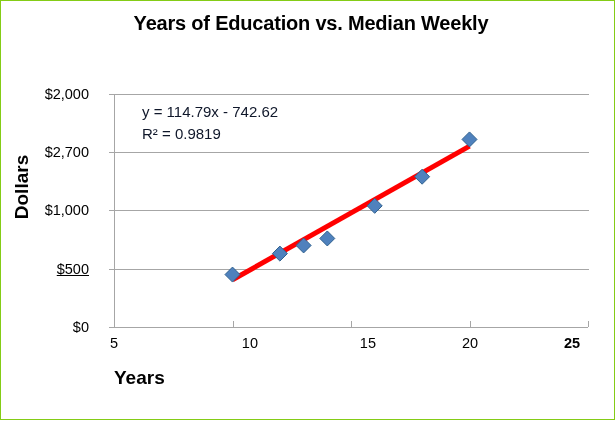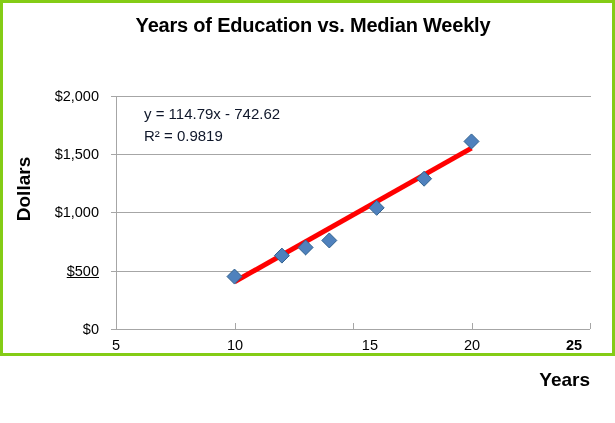--- a/index.html
+++ b/index.html
@@ -4,23 +4,23 @@
 <style>
   html, body { margin:0; padding:0; }
   body {
     width:615px; height:423px;
     background:#ffffff;
     font-family:"Liberation Sans", sans-serif;
     overflow:hidden;
   }
   #chart-root {
     position:relative;
-    width:615px; height:356px;
+    width:615px; height:420px;
     box-sizing:border-box;
-    border:3px solid #84cc16;
+    border:1px solid #84cc16;
     background:#ffffff;
   }
 
   
   #chart-title {
     position:absolute;
     left:70px; top:10px;
     width:480px;
     text-align:center;
     font-size:20px;
@@ -62,21 +62,21 @@
   .xtick-mark {
     position:absolute;
     height:6px; width:0;
     border-left:1px solid #a6a6a6;
     top:320px;
   }
 
   
   .ytick-label {
     position:absolute;
-    right:8px;
+    right:16px;
     width:60px;
     text-align:right;
     font-size:14.5px;
     color:#000000;
     transform:translateY(-50%);
   }
   #ytick-labels { position:absolute; left:44px; top:0; width:60px; height:423px; }
   .xtick-label {
     position:absolute;
     width:50px;
@@ -95,21 +95,21 @@
     font-size:19px;
     font-weight:bold;
     color:#000000;
     transform:rotate(-90deg);
     transform-origin:center center;
   }
   #axis-title-x {
     position:absolute;
     left:113px; top:366px;
     width:474px;
-    text-align:right;
+    text-align:left;
     font-size:19px;
     font-weight:bold;
     color:#000000;
   }
 
   
   #equation-annotation {
     position:absolute;
     left:141px; top:100px;
     font-size:15px;
@@ -130,21 +130,21 @@
 <div id="chart-root">
 
   <div id="chart-title">
     <span>Years of Education vs. Median Weekly</span><br>
   </div>
 
   <div id="axis-title-y">Dollars</div>
 
   <div id="ytick-labels">
     <div class="ytick-label" style="top:93px;">$2,000</div>
-    <div class="ytick-label" style="top:151px;">$1,500</div>
+    <div class="ytick-label" style="top:151px;">$2,700</div>
     <div class="ytick-label" style="top:209px;">$1,000</div>
     <div class="ytick-label" style="top:268px;text-decoration:underline;">$500</div>
     <div class="ytick-label" style="top:326px;">$0</div>
   </div>
 
   <div class="ytick-mark" style="top:93px;"></div>
   <div class="ytick-mark" style="top:151px;"></div>
   <div class="ytick-mark" style="top:209px;"></div>
   <div class="ytick-mark" style="top:268px;"></div>
   <div class="ytick-mark" style="top:326px;"></div>
@@ -158,21 +158,21 @@
 
   <div id="axis-x-line"></div>
 
   <div class="xtick-mark" style="left:113px;"></div>
   <div class="xtick-mark" style="left:232px;"></div>
   <div class="xtick-mark" style="left:350px;"></div>
   <div class="xtick-mark" style="left:469px;"></div>
   <div class="xtick-mark" style="left:587px;"></div>
 
   <div class="xtick-label" style="left:88px;">5</div>
-  <div class="xtick-label" style="left:207px;">10</div>
+  <div class="xtick-label" style="left:207px;text-align:right;">10</div>
   <div class="xtick-label" style="left:325px;text-align:right;">15</div>
   <div class="xtick-label" style="left:444px;">20</div>
   <div class="xtick-label" style="left:546px;font-weight:bold;">25</div>
 
   <div id="axis-title-x">Years</div>
 
   <div id="equation-annotation">
     <span id="equation-line-1">y = 114.79x - 742.62</span>
     <span id="equation-line-2">R² = 0.9819</span>
   </div>

